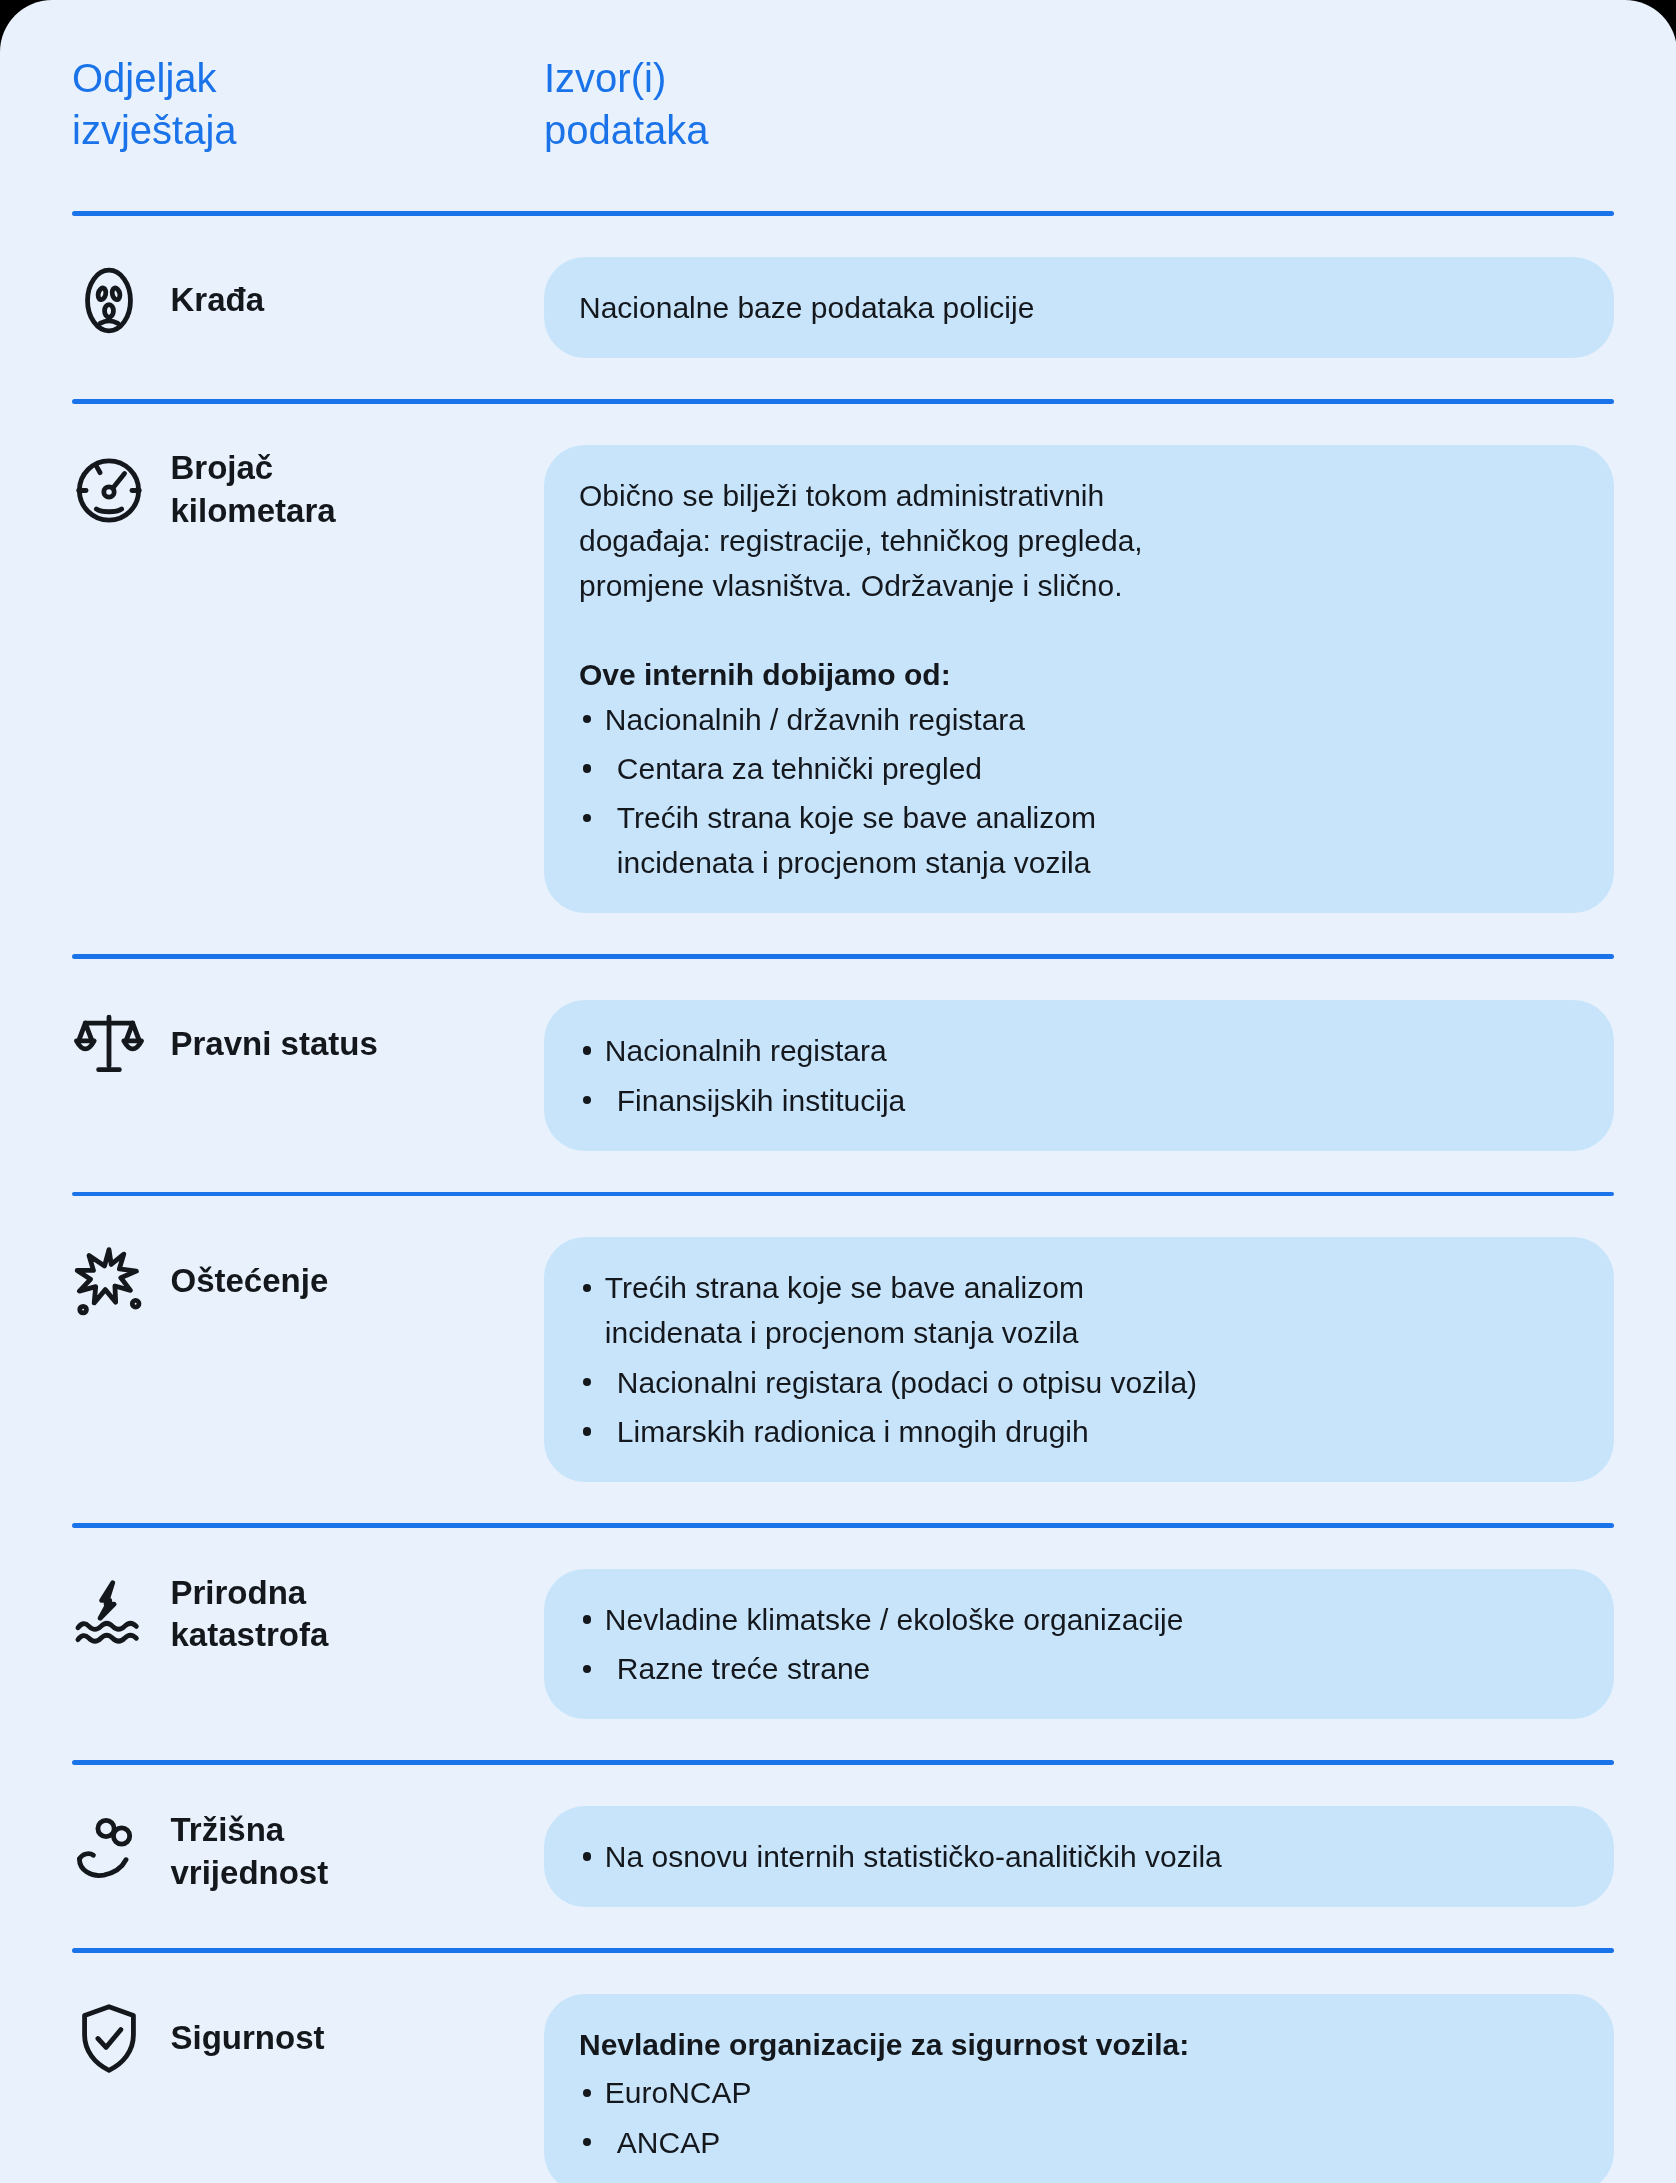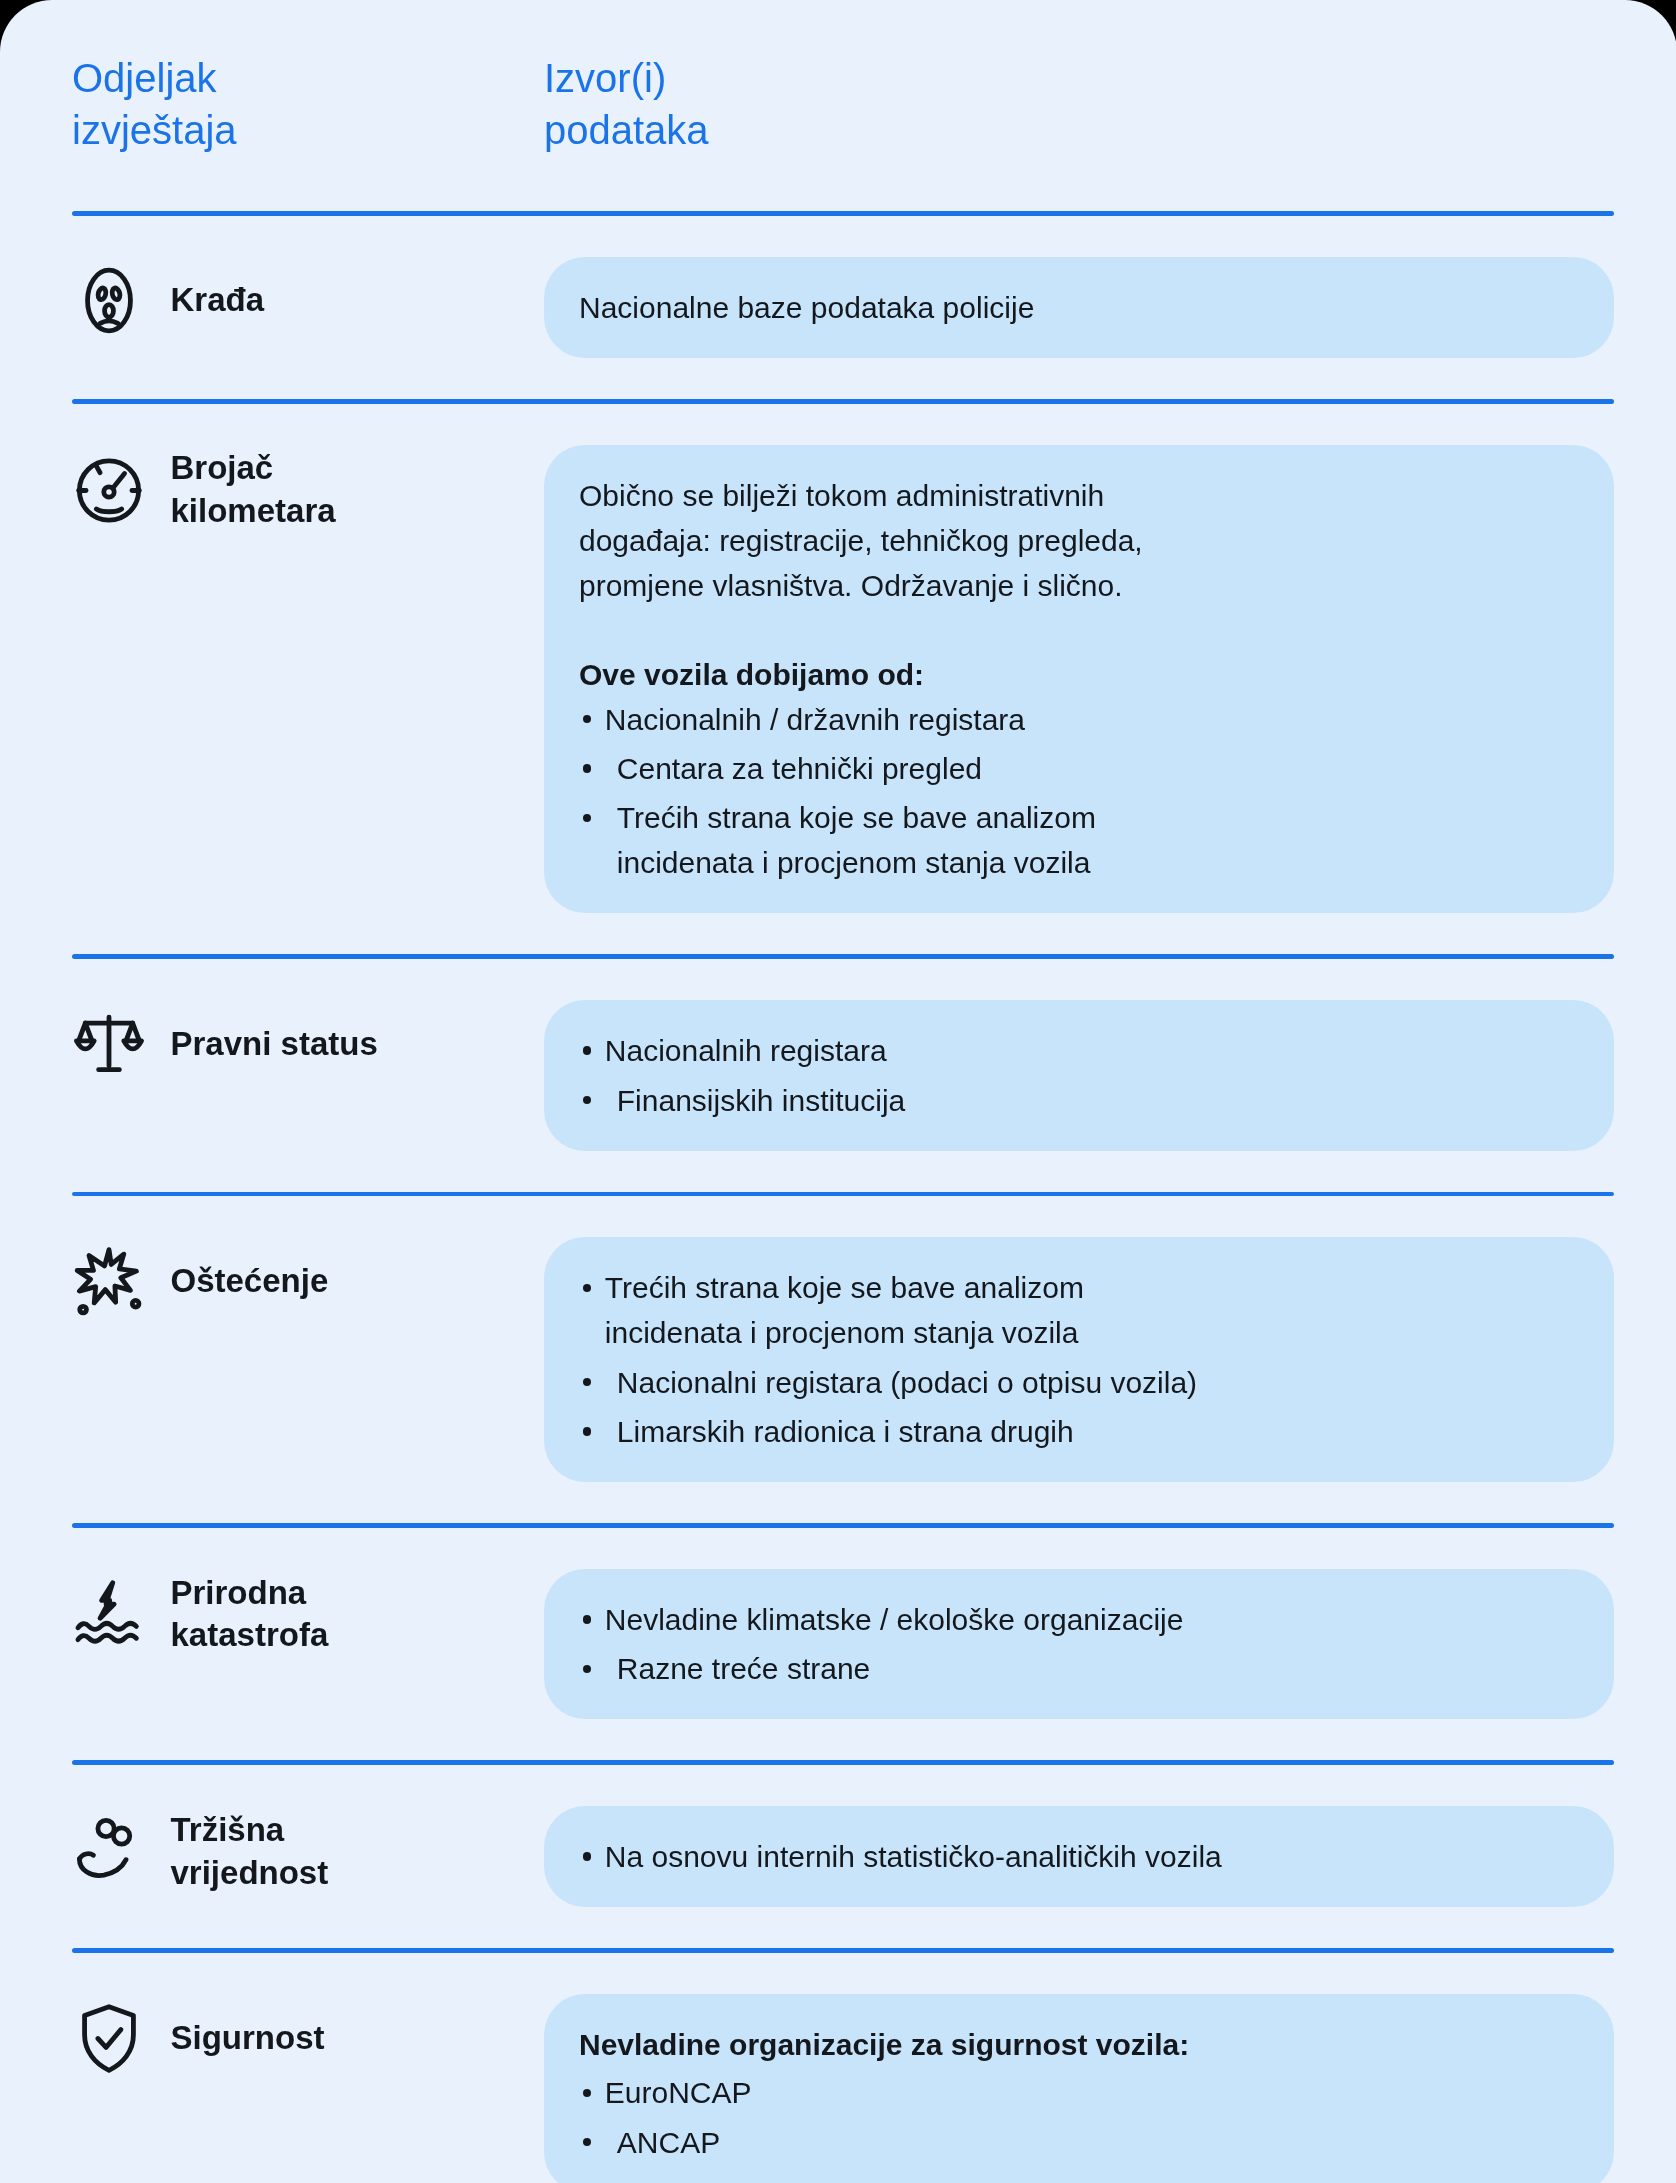--- a/index.html
+++ b/index.html
@@ -116,21 +116,21 @@
           <path d="M33 75 C40 80 60 80 67 75"></path>
         </svg>
       </span>
       <h3 class="label">Brojač
 kilometara</h3>
     </div>
     <div class="pill">
       <p class="ptext">Obično se bilježi tokom administrativnih
 događaja: registracije, tehničkog pregleda,
 promjene vlasništva. Održavanje i slično.</p>
-      <p class="ptext bold spacer-top">Ove vozila dobijamo od:</p>
+      <p class="ptext bold spacer-top">Ove internih dobijamo od:</p>
       <div class="bullet">
         <span class="dot"></span>
         <span class="btext">Nacionalnih / državnih registara</span>
       </div>
       <div class="bullet">
         <span class="dot"></span>
         <span class="btext">Centara za tehnički pregled</span>
       </div>
       <div class="bullet">
         <span class="dot"></span>
@@ -187,21 +187,21 @@
         <span class="dot"></span>
         <span class="btext">Trećih strana koje se bave analizom
 incidenata i procjenom stanja vozila</span>
       </div>
       <div class="bullet">
         <span class="dot"></span>
         <span class="btext">Nacionalni registara (podaci o otpisu vozila)</span>
       </div>
       <div class="bullet">
         <span class="dot"></span>
-        <span class="btext">Limarskih radionica i strana drugih</span>
+        <span class="btext">Limarskih radionica i mnogih drugih</span>
       </div>
     </div>
   </section>
 
   <div class="divider"></div>
 
   <section class="row">
     <div class="left">
       <span class="icon">
         <svg viewBox="0 0 100 100">

